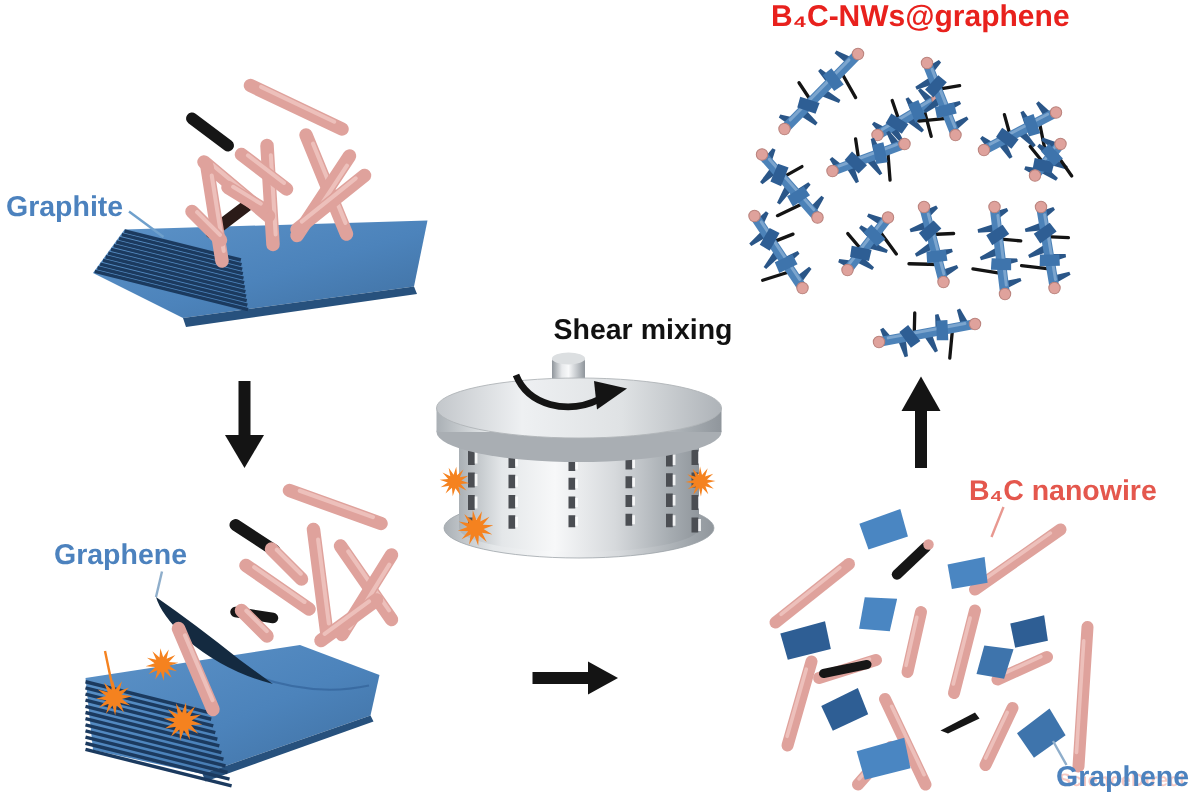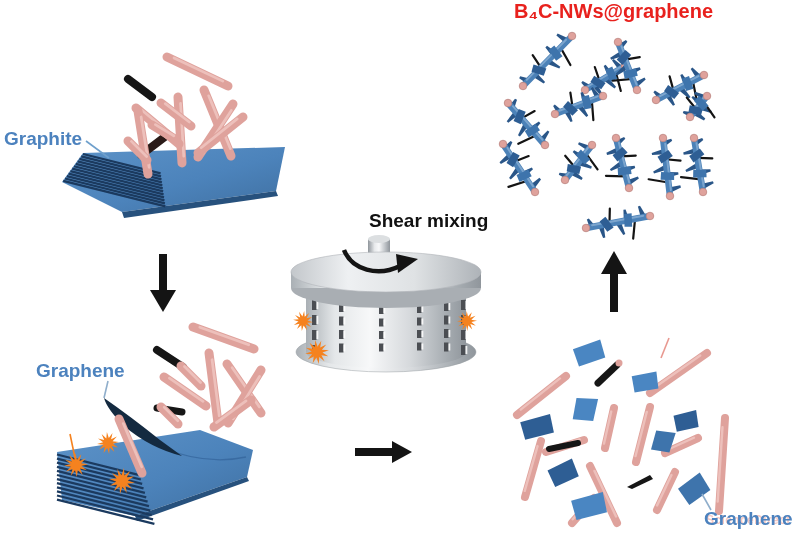--- a/index.html
+++ b/index.html
@@ -412,17 +412,18 @@
 
   <div class="lbl" style="left: 4px; top: 129px; color: rgb(76, 130, 190);">Graphite</div>
 
   <div class="lbl" style="left: 36px; top: 361px; color: rgb(76, 130, 190);">Graphene</div>
 
 
   <div class="lbl" style="left: 321px; top: 211px; color: rgb(17, 17, 17); margin-left: 48px;">Shear mixing</div>
 
   <div class="lbl big" style="left: 514px; top: 1px; color: rgb(232, 33, 29);">B₄C-NWs@graphene</div>
 
+  <div class="lbl" style="left: 646px; top: 318px; color: rgb(228, 87, 77);">B₄C nanowire</div>
 
   <div class="wm" style="left: 706px; top: 514px; color: rgb(238, 156, 146);">ScienceDirect</div>
 
   <div class="lbl" style="left: 704px; top: 509px; color: rgb(76, 130, 190);">Graphene</div>
 </div>
 
 </body></html>

